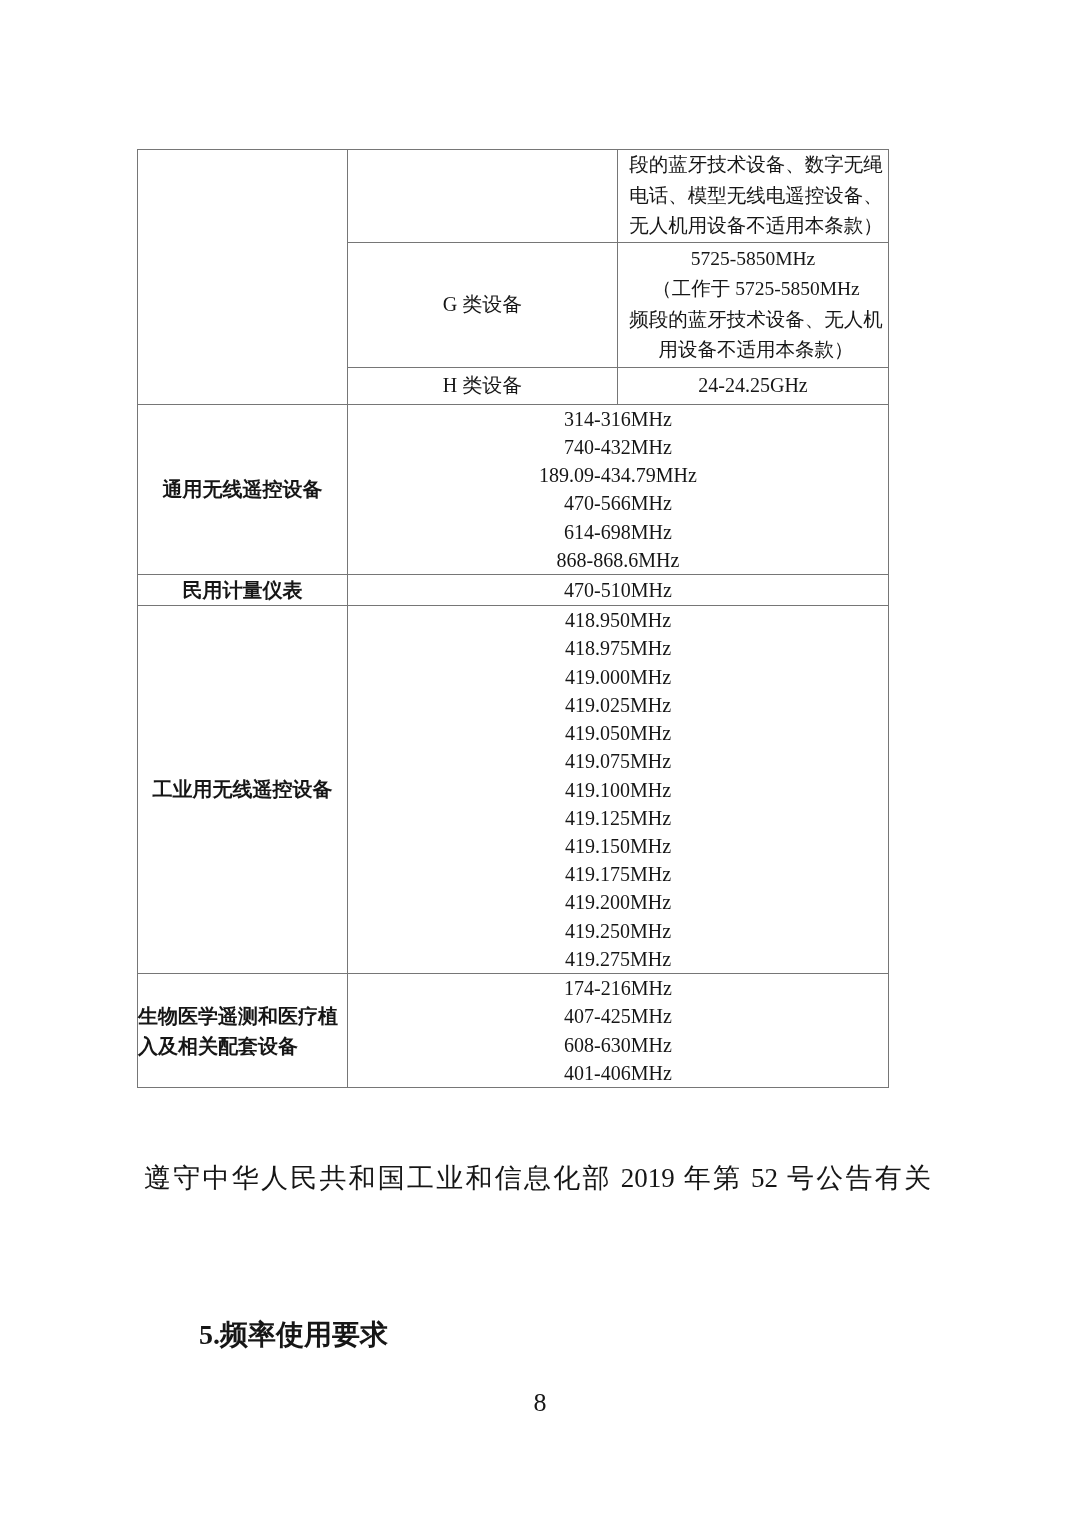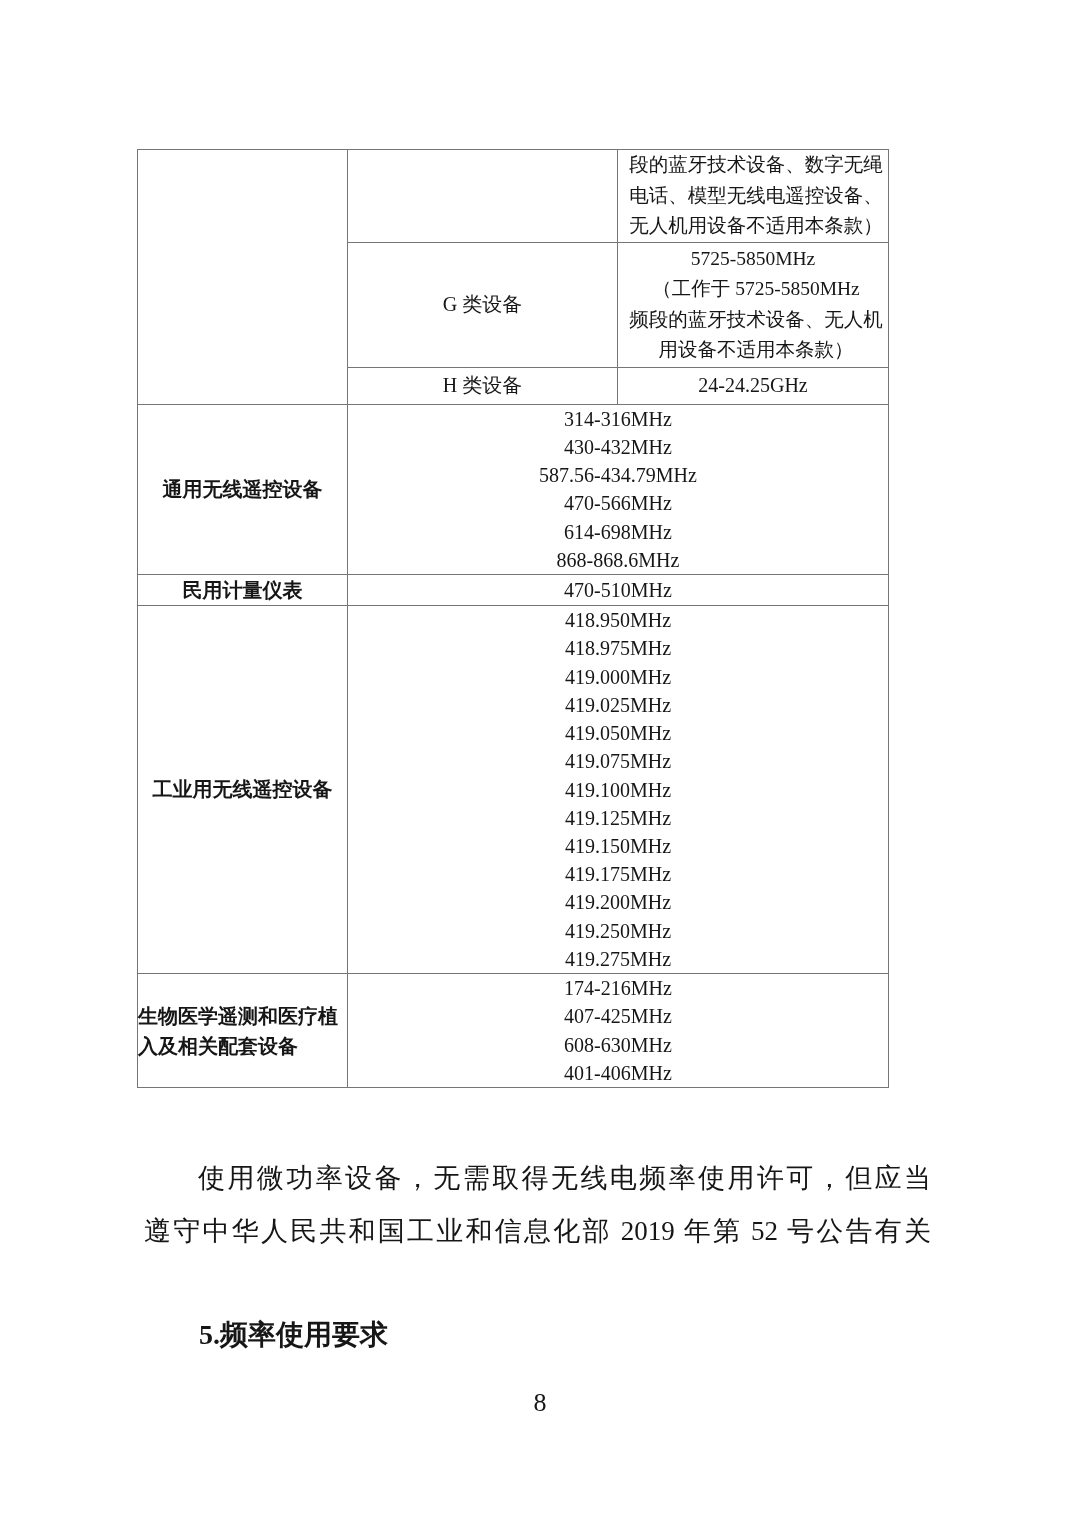--- a/index.html
+++ b/index.html
@@ -105,22 +105,22 @@
     </tr>
     <tr>
       <td class="cls h37">H 类设备</td>
       <td class="val h37">24-24.25GHz</td>
     </tr>
 
     <tr>
       <td class="cat h170">通用无线遥控设备</td>
       <td class="val h170" colspan="2">
         <div class="freq-line">314-316MHz</div>
-        <div class="freq-line">430-432MHz</div>
-        <div class="freq-line">587.56-434.79MHz</div>
+        <div class="freq-line">740-432MHz</div>
+        <div class="freq-line">189.09-434.79MHz</div>
         <div class="freq-line">470-566MHz</div>
         <div class="freq-line">614-698MHz</div>
         <div class="freq-line">868-868.6MHz</div>
       </td>
     </tr>
 
     <tr>
       <td class="cat h31">民用计量仪表</td>
       <td class="val h31" colspan="2">470-510MHz</td>
     </tr>
@@ -154,21 +154,20 @@
         <div class="freq-line">407-425MHz</div>
         <div class="freq-line">608-630MHz</div>
         <div class="freq-line">401-406MHz</div>
       </td>
     </tr>
   </tbody>
     </table>
 
 
   <div class="para">
-    <div class="jl first">使用微功率设备，无需取得无线电频率使用许可，但应当</div>
     <div class="jl">遵守中华人民共和国工业和信息化部 2019 年第 52 号公告有关</div>
   </div>
 
   <div class="heading h3pos">5.频率使用要求</div>
 
   <div class="pagenum">8</div>
 
 </div>
 
 </body></html>

